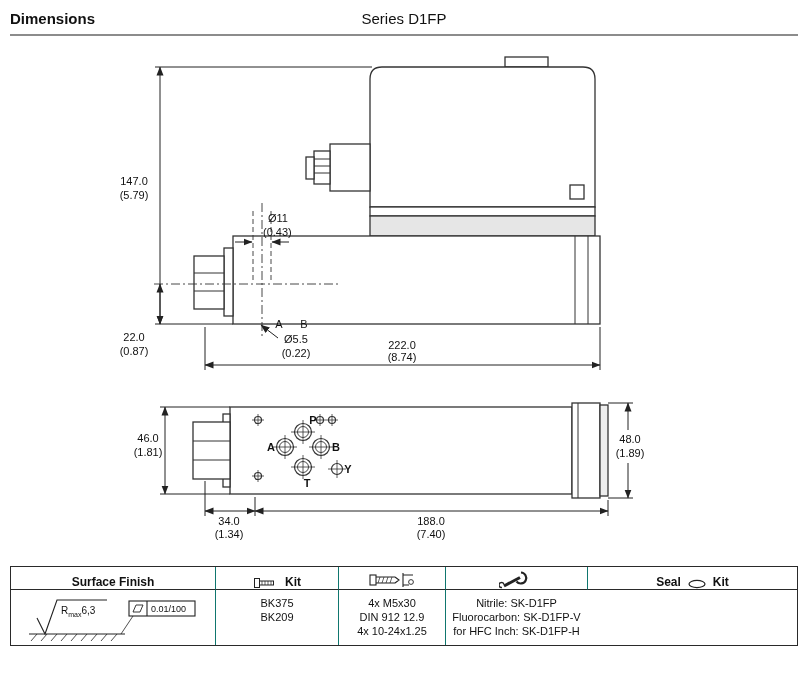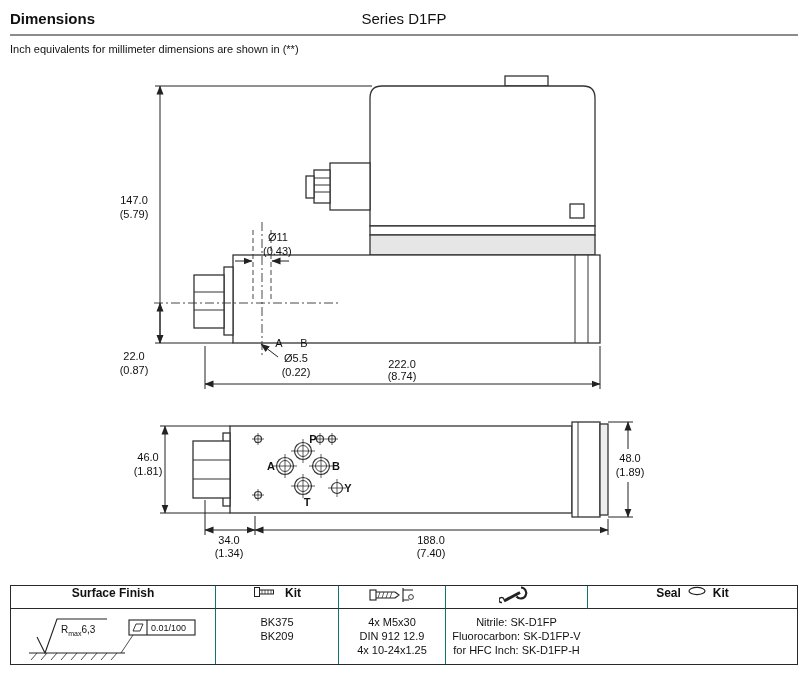--- a/index.html
+++ b/index.html
@@ -10,37 +10,36 @@
   .title{font-weight:bold;font-size:15px}
   .series{position:absolute;left:50%;transform:translateX(-50%);top:0;font-weight:normal;font-size:15px}
   .rule{height:2px;background:#8c8c8c;margin-top:4px}
   .note{font-size:11px;margin-top:7px}
   svg.drawing{display:block;margin-top:3px}
   .drawing text{font-size:11px;fill:#111;stroke:none}
   .drawing text.pl{font-weight:bold}
   .spec-table{display:grid;grid-template-columns:204px 123px 107px 142px 210px;border:1.5px solid #2a2a2a;margin-top:22px;font-size:11px;background:#fff}
   .cell{background:#fff}
   .bl{border-left:1px solid #0f766e}
-  .hc{height:23px;display:flex;align-items:flex-start;justify-content:center;gap:6px;font-weight:bold;font-size:12px;border-bottom:1px solid #2a2a2a}
+  .hc{height:23px;display:flex;align-items:flex-end;justify-content:center;gap:6px;font-weight:bold;font-size:12px;border-bottom:1px solid #2a2a2a}
   .bc{min-height:55px;display:flex;flex-direction:column;align-items:center;justify-content:center;gap:1px;padding:3px 2px;line-height:13px;text-align:center}
   .bc.sym{align-items:flex-start;justify-content:center;padding-left:10px}
   .bc.kit{justify-content:flex-start;padding:7px 0 8px}
   .icon-svg{display:block}
 </style>
 </head>
 <body>
 
 <div class="page">
 
   <div class="hdr">
     <span class="title">Dimensions</span>
     <span class="series">Series D1FP</span>
   </div>
   <div class="rule"></div>
-  <div class="note">Inch equivalents for millimeter dimensions are shown in (**)</div>
 
   <svg class="drawing" width="788" height="505" viewBox="0 0 788 505">
     <defs>
       <marker id="arrE" markerWidth="10" markerHeight="9" refX="8.5" refY="4.5" orient="auto" markerUnits="userSpaceOnUse">
         <path d="M0,1 L9,4.5 L0,8 Z" fill="#222"></path>
       </marker>
       <marker id="arrS" markerWidth="10" markerHeight="9" refX="0.5" refY="4.5" orient="auto" markerUnits="userSpaceOnUse">
         <path d="M9,1 L0,4.5 L9,8 Z" fill="#222"></path>
       </marker>
     </defs>

